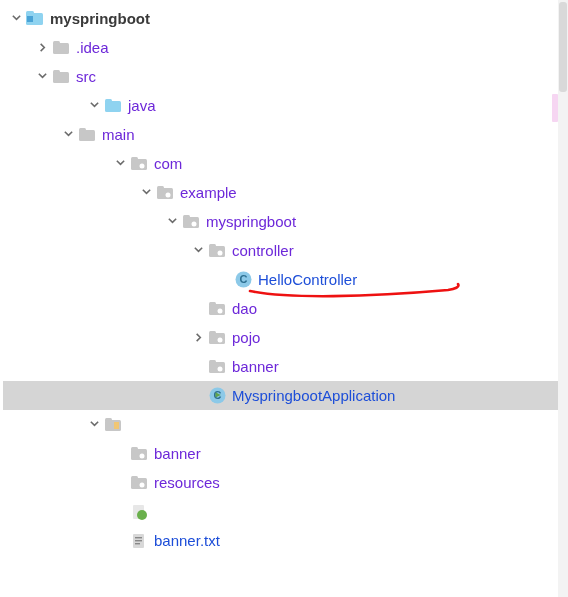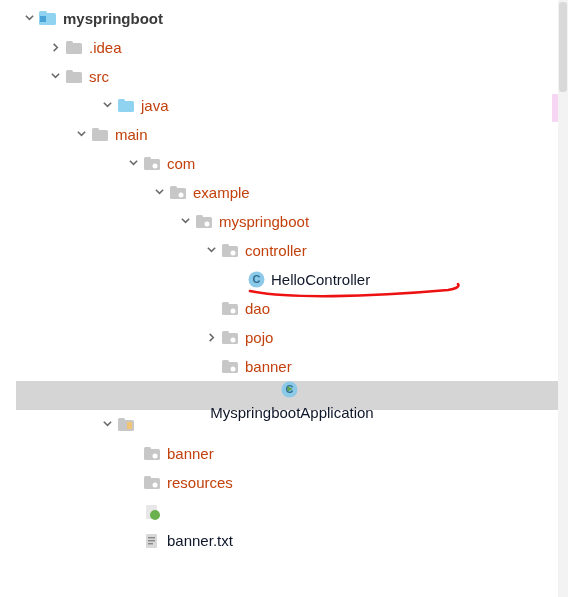--- a/index.html
+++ b/index.html
@@ -8,57 +8,56 @@
     font-family: "Segoe UI", Arial, sans-serif;
     font-size: 15px;
     background: #ffffff;
     color: #4a4a4a;
     width: 568px;
     height: 597px;
     position: relative;
     overflow: hidden;
     user-select: none;
   }
-  .tree { padding: 4px 0 0 20px; }
+  .tree { padding: 4px 0 0 7px; }
   .row {
     height: 29px;
     display: flex;
     align-items: center;
     line-height: 29px;
     position: relative;
     white-space: nowrap;
   }
   .row.selected {
     background: #d5d5d5;
     margin-left: -4px;
     padding-left: 4px;
     width: 100%;
-    flex-direction: column;
   }
   .indent { display:inline-block; }
   .arrow {
     width: 18px;
     display: inline-flex;
     align-items: center;
     justify-content: center;
     color: #6b6b6b;
     font-size: 13px;
   }
   .arrow svg { width: 11px; height: 11px; }
   .ico {
     width: 20px;
     display: inline-flex;
     align-items: center;
     justify-content: center;
     margin-right: 5px;
   }
   .ico svg { display: block; }
-  .label { color: #c2410c; }
+  .label { color: #6d28d9; }
   .label.bold { font-weight: 700; color: #3a3a3a; }
-  .label.orange { color: #0f172a; }
+  .label.orange { color: #1d4ed8; }
   
   .underline {
     position: absolute;
     left: 248px;
     top: 281px;
     width: 215px;
     height: 24px;
     pointer-events: none;
   }
   .scrollbar {

